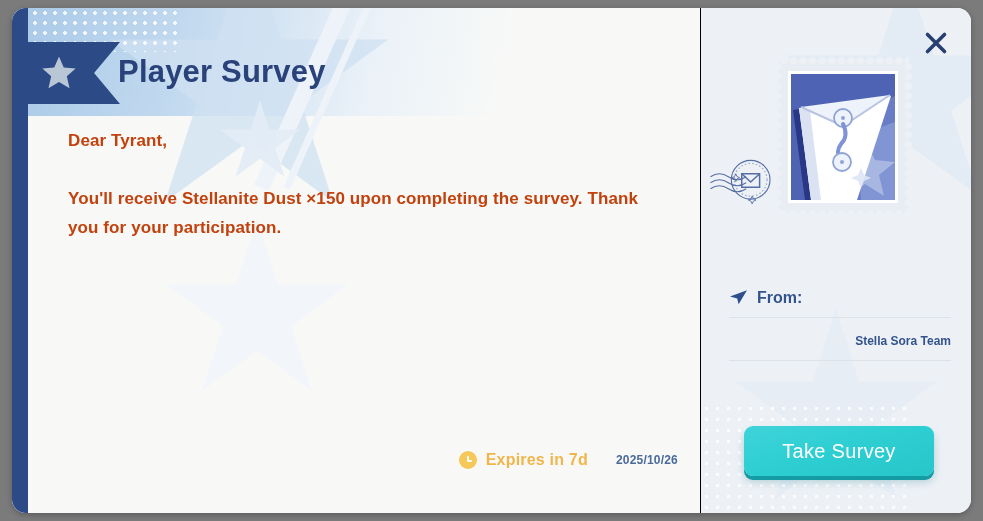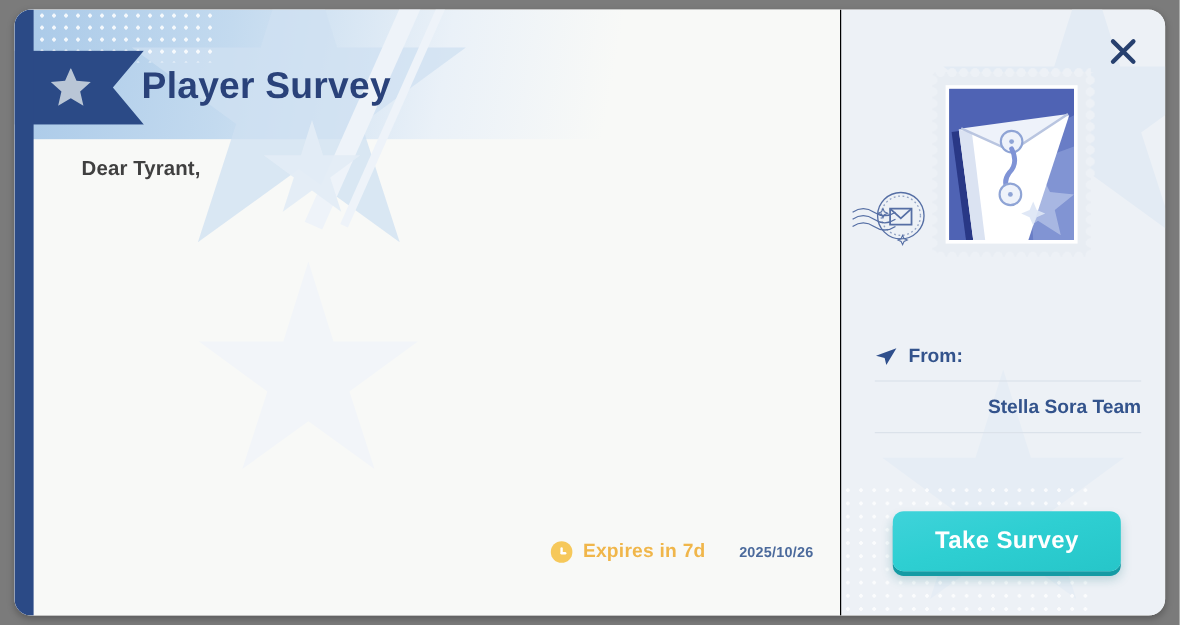--- a/index.html
+++ b/index.html
@@ -125,21 +125,21 @@
   
   #letter-body {
     position: absolute;
     left: 56px; top: 118px;
     width: 600px;
     z-index: 3;
   }
   .letter-para {
     font-size: 17px;
     font-weight: bold;
-    color: #404040;
+    color: #c2410c;
     line-height: 29px;
     margin-bottom: 29px;
     letter-spacing: .1px;
   }
   .letter-para:last-child { margin-bottom: 0; }
 
   
   #expiry-row {
     position: absolute;
     right: 22px;
@@ -313,38 +313,38 @@
     font-size: 16px;
     font-weight: bold;
     color: #33538c;
   }
   #from-value-row {
     padding: 13px 0 11px;
     border-bottom: 1px solid #dbe2ea;
     text-align: right;
   }
   #from-value {
-    font-size: 16px;
+    font-size: 12px;
     font-weight: bold;
     color: #33538c;
   }
 
   
   #take-survey-button {
     position: absolute;
     left: 43px; top: 418px;
     width: 190px; height: 50px;
     border-radius: 9px;
     border: none;
     cursor: pointer;
     background: linear-gradient(165deg, #3fd3da 0%, #2ecfd2 45%, #26c6c9 100%);
     box-shadow: 0 4px 0 #149ba4, 0 6px 9px rgba(20,120,130,.28);
     color: #ffffff;
     font-size: 20px;
-    font-weight: bold;
+    font-weight: normal;
     font-family: "Liberation Sans", sans-serif;
     letter-spacing: .3px;
     z-index: 4;
   }
 </style>
 </head>
 <body>
 
 <div id="mail-card">
 
@@ -361,20 +361,21 @@
     <div class="deco-star" id="deco-star-mid"></div>
 
     <div id="title-ribbon">
       <div id="ribbon-star-icon"></div>
     </div>
 
     <div id="page-title">Player Survey</div>
 
     <div id="letter-body">
       <p class="letter-para">Dear Tyrant,</p>
+      <p class="letter-para">You'll receive Stellanite Dust ×150 upon completing the survey. Thank you for your participation.</p>
     </div>
 
     <div id="expiry-row">
       <span id="clock-icon"></span>
       <span id="expiry-text">Expires in 7d</span>
       <span id="expiry-date">2025/10/26</span>
     </div>
   </div>
 
   <div id="meta-panel">

